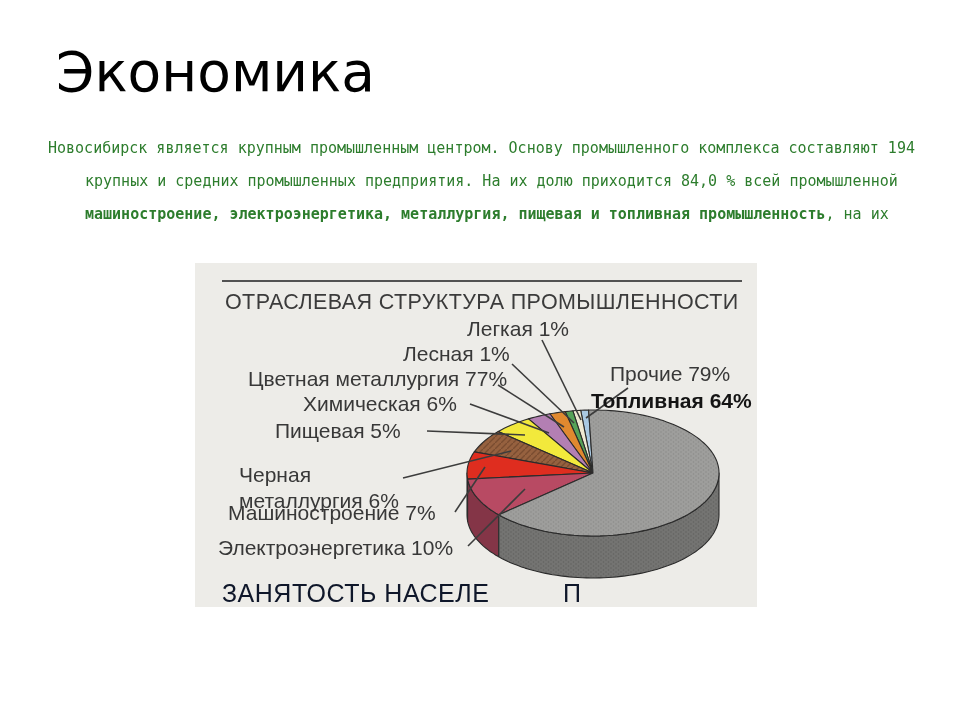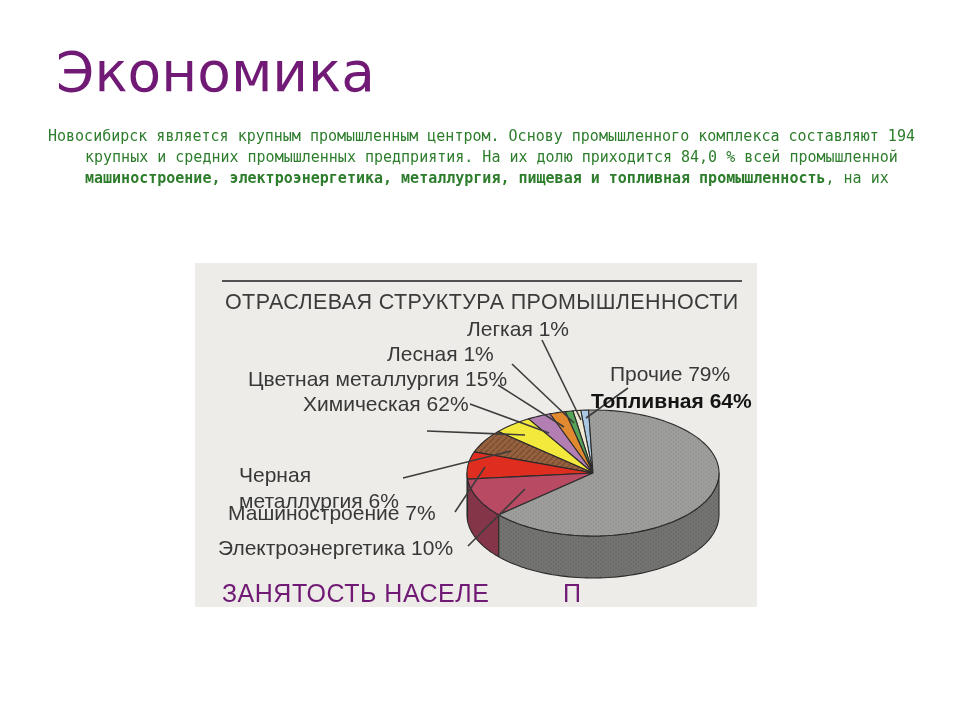--- a/index.html
+++ b/index.html
@@ -1,43 +1,43 @@
 <!DOCTYPE html>
 <html><head>
 <meta charset="utf-8">
 <title>Экономика</title>
 <style>
   html,body{margin:0;padding:0;background:#fff;}
   .slide{position:relative;width:960px;height:720px;background:#ffffff;overflow:hidden;
          font-family:"Liberation Sans",sans-serif;}
   .slide-title{position:absolute;left:56px;top:42px;font-family:"DejaVu Sans",sans-serif;
-         font-size:55px;line-height:1.1;color:#701a75;white-space:nowrap;}
+         font-size:55px;line-height:1.1;color:#000000;white-space:nowrap;}
   .body-text{position:absolute;left:48px;top:126px;width:885px;
          font-family:"DejaVu Sans Mono",monospace;font-size:15px;line-height:21px;color:#2d7d2d;}
-  .pline{white-space:pre;}
+  .pline{white-space:pre;margin-top:12px;}
   .pline.cont{padding-left:37px;}
   .b{font-weight:bold;}
   .chart{position:absolute;left:195px;top:263px;width:562px;height:344px;
          background:#edece8;overflow:hidden;}
   .chart-rule{position:absolute;left:27px;top:17px;width:520px;height:2px;background:#525252;}
   .chart-title{position:absolute;left:30px;top:27px;font-size:21.5px;letter-spacing:.4px;
          color:#3b3b3b;white-space:nowrap;}
   .pie-svg{position:absolute;left:0;top:0;}
   .clabel{position:absolute;font-size:21px;color:#383838;white-space:nowrap;}
   .lbl0{left:415px;top:99px;}
   .lbl1{left:272px;top:54px;}
-  .lbl2{left:192px;top:79px;}
+  .lbl2{left:208px;top:79px;}
   .lbl3{left:53px;top:104px;}
   .lbl4{left:108px;top:129px;}
   .lbl5{left:80px;top:156px;}
   .lbl6{left:44px;top:183px;width:184px;white-space:normal;line-height:26px;margin-top:16px;}
   .lbl7{left:33px;top:238px;}
   .lbl8{left:23px;top:273px;}
   .lbl9{left:396px;top:126px;font-weight:bold;color:#141414;}
-  .crop-frag{position:absolute;top:316px;font-size:25px;letter-spacing:.5px;color:#701a75;white-space:nowrap;}
+  .crop-frag{position:absolute;top:316px;font-size:25px;letter-spacing:.5px;color:#0f172a;white-space:nowrap;}
   .crop1{left:27px;}
   .crop2{left:368px;}
 </style>
 </head>
 <body>
 
 <div class="slide">
 
   <div class="slide-title">Экономика</div>
 
@@ -87,24 +87,25 @@
         <line x1="303" y1="122" x2="369" y2="164" stroke="#3c3c3c" stroke-width="1.6"></line>
         <line x1="275" y1="141" x2="354" y2="170" stroke="#3c3c3c" stroke-width="1.6"></line>
         <line x1="232" y1="168" x2="330" y2="172" stroke="#3c3c3c" stroke-width="1.6"></line>
         <line x1="208" y1="215" x2="316" y2="188" stroke="#3c3c3c" stroke-width="1.6"></line>
         <line x1="260" y1="249" x2="290" y2="204" stroke="#3c3c3c" stroke-width="1.6"></line>
         <line x1="273" y1="283" x2="330" y2="226" stroke="#3c3c3c" stroke-width="1.6"></line>
       </svg>
 
     <div class="clabel lbl1">Легкая 1%</div>
     <div class="clabel lbl2">Лесная 1%</div>
-    <div class="clabel lbl3">Цветная металлургия 15%</div>
-    <div class="clabel lbl4">Химическая 62%</div>
+    <div class="clabel lbl3">Цветная металлургия 77%</div>
+    <div class="clabel lbl4">Химическая 6%</div>
     <div class="clabel lbl0">Прочие 79%</div>
     <div class="clabel lbl9">Топливная 64%</div>
+    <div class="clabel lbl5">Пищевая 5%</div>
     <div class="clabel lbl6">Черная металлургия 6%</div>
     <div class="clabel lbl7">Машиностроение 7%</div>
     <div class="clabel lbl8">Электроэнергетика 10%</div>
 
     <div class="crop-frag crop1">ЗАНЯТОСТЬ НАСЕЛЕ</div>
     <div class="crop-frag crop2">П</div>
   </div>
 
 </div>
 

